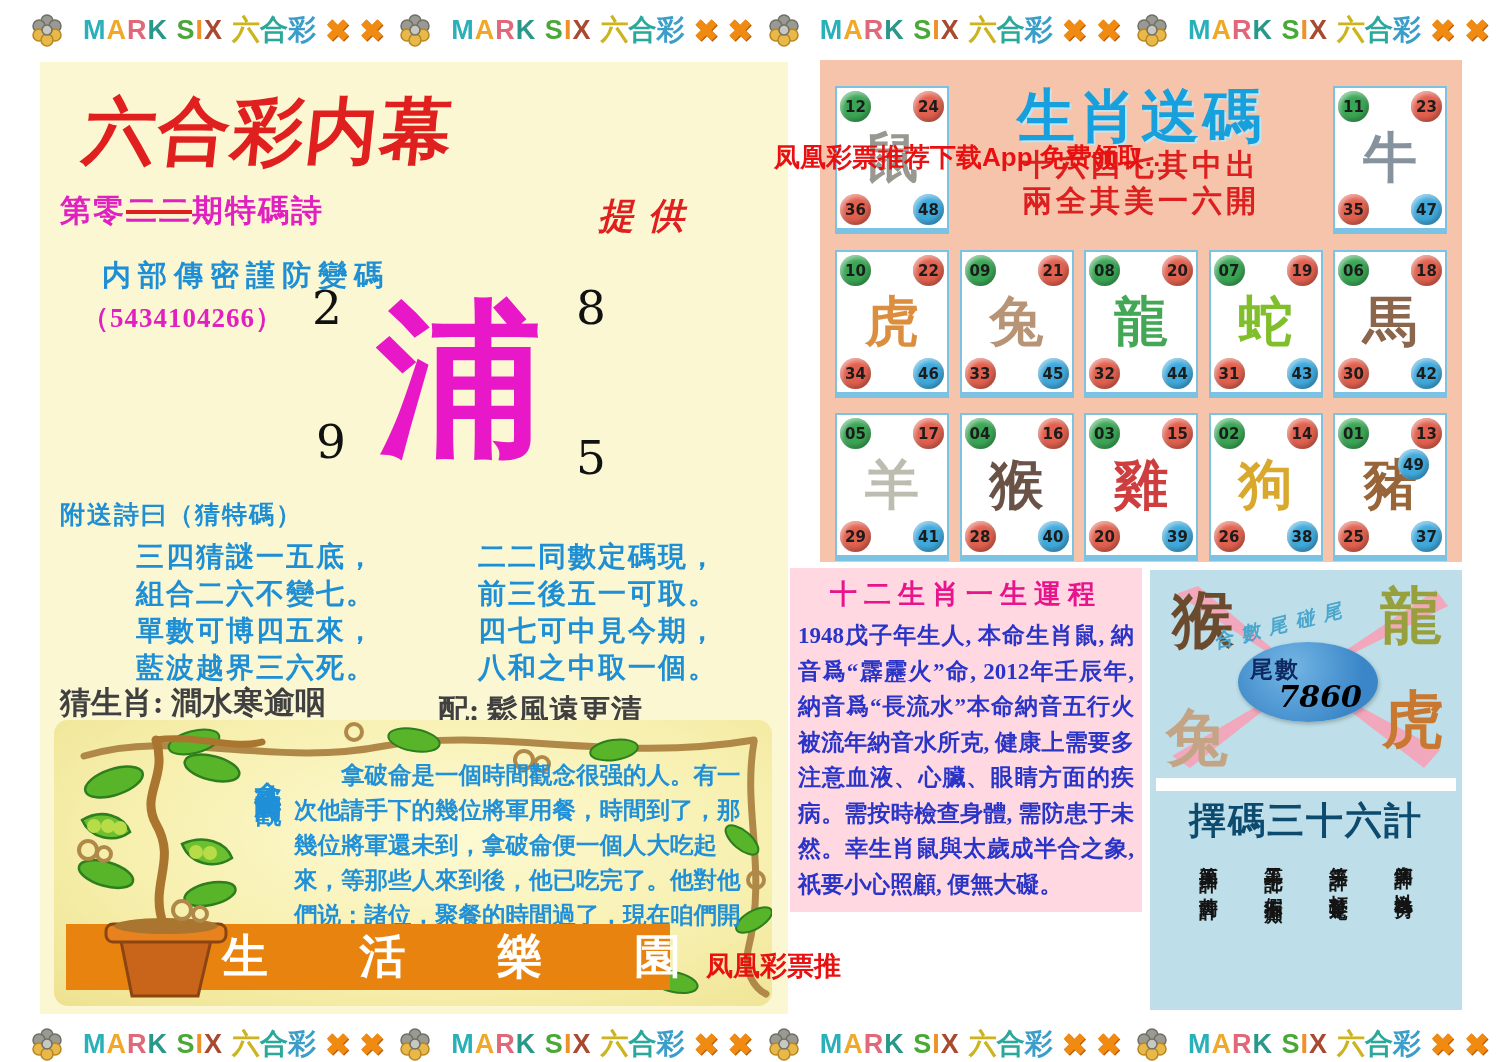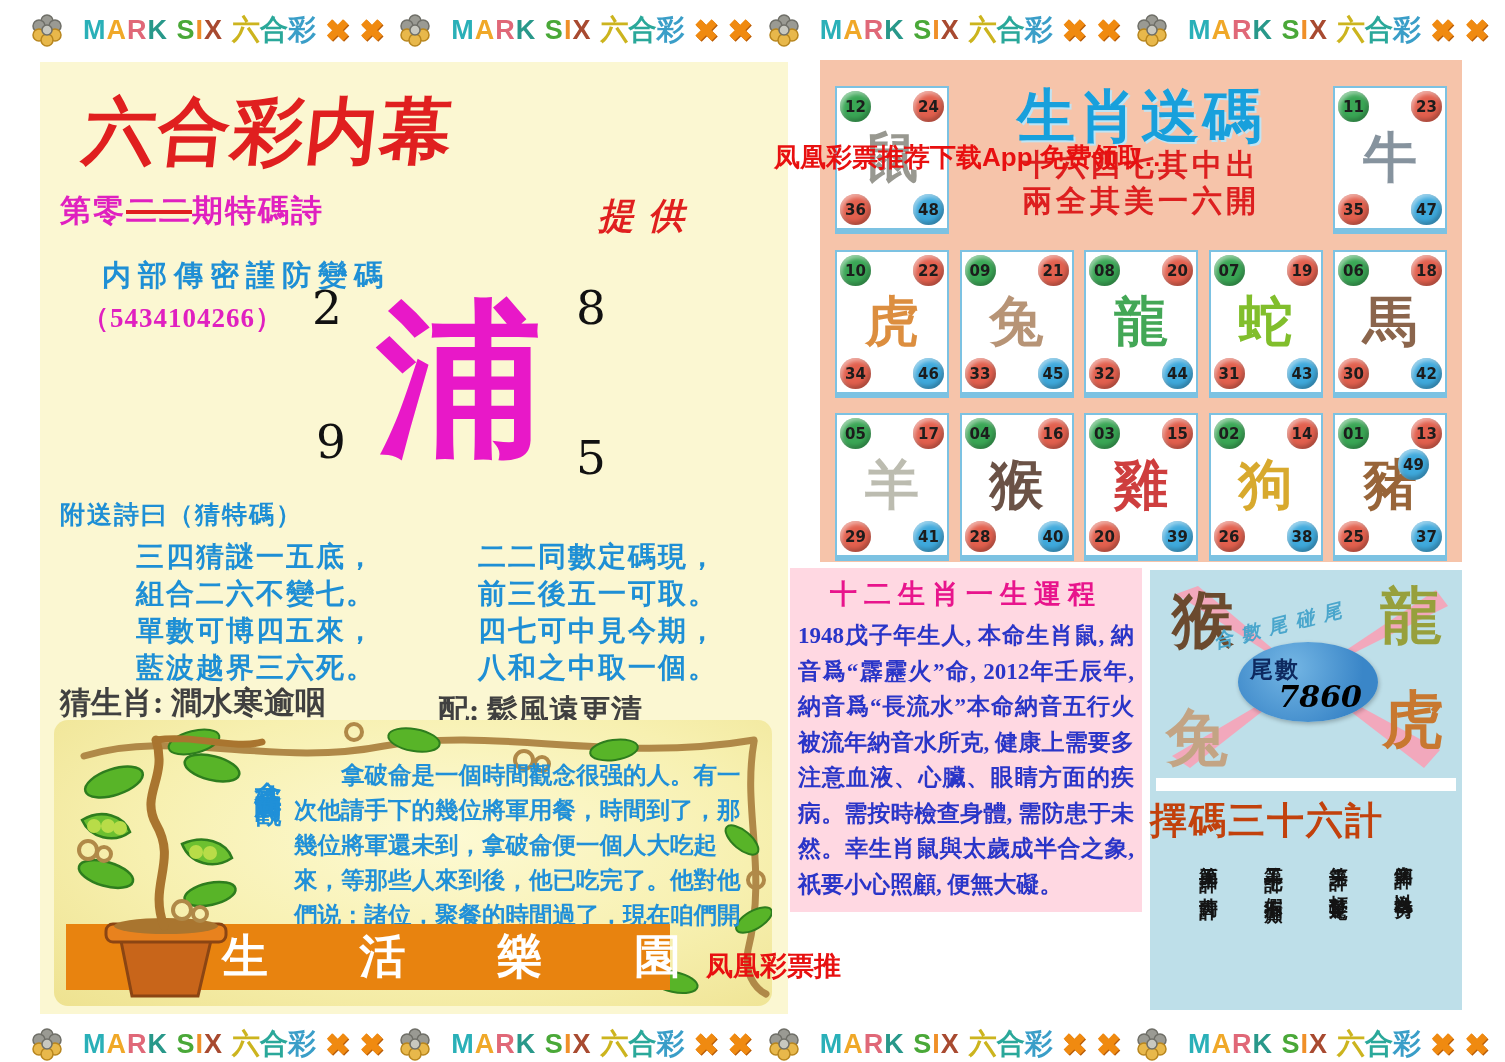--- a/index.html
+++ b/index.html
@@ -188,23 +188,23 @@
     position:absolute;left:12px;top:12px;
     font-size:23px;font-weight:bold;color:#0e2a60;letter-spacing:2px;
   }
   .tail-ellipse .number{
     position:absolute;right:16px;bottom:8px;
     font-family:"DejaVu Serif",serif;font-style:italic;font-weight:bold;
     font-size:30px;color:#000;text-align:center;
   }
   .tail-divider{position:absolute;left:6px;right:6px;top:208px;height:13px;background:#ffffff;}
   .strategy-title{
-    position:absolute;left:0;right:0;top:226px;text-align:left;
+    position:absolute;left:0;right:0;top:226px;text-align:center;
     font-family:"Liberation Sans",sans-serif;
-    font-size:37px;font-weight:900;color:#c2410c;letter-spacing:2px;
+    font-size:37px;font-weight:900;color:#0c4a6e;letter-spacing:2px;
   }
   .strategy-cols{
     position:absolute;left:6px;right:6px;top:282px;bottom:6px;
     display:flex;flex-direction:row-reverse;justify-content:space-evenly;
     overflow:hidden;
   }
   .strategy-col{
     writing-mode:vertical-rl;text-orientation:upright;
     font-size:18.5px;font-weight:bold;color:#141414;letter-spacing:2px;white-space:nowrap;
   }

